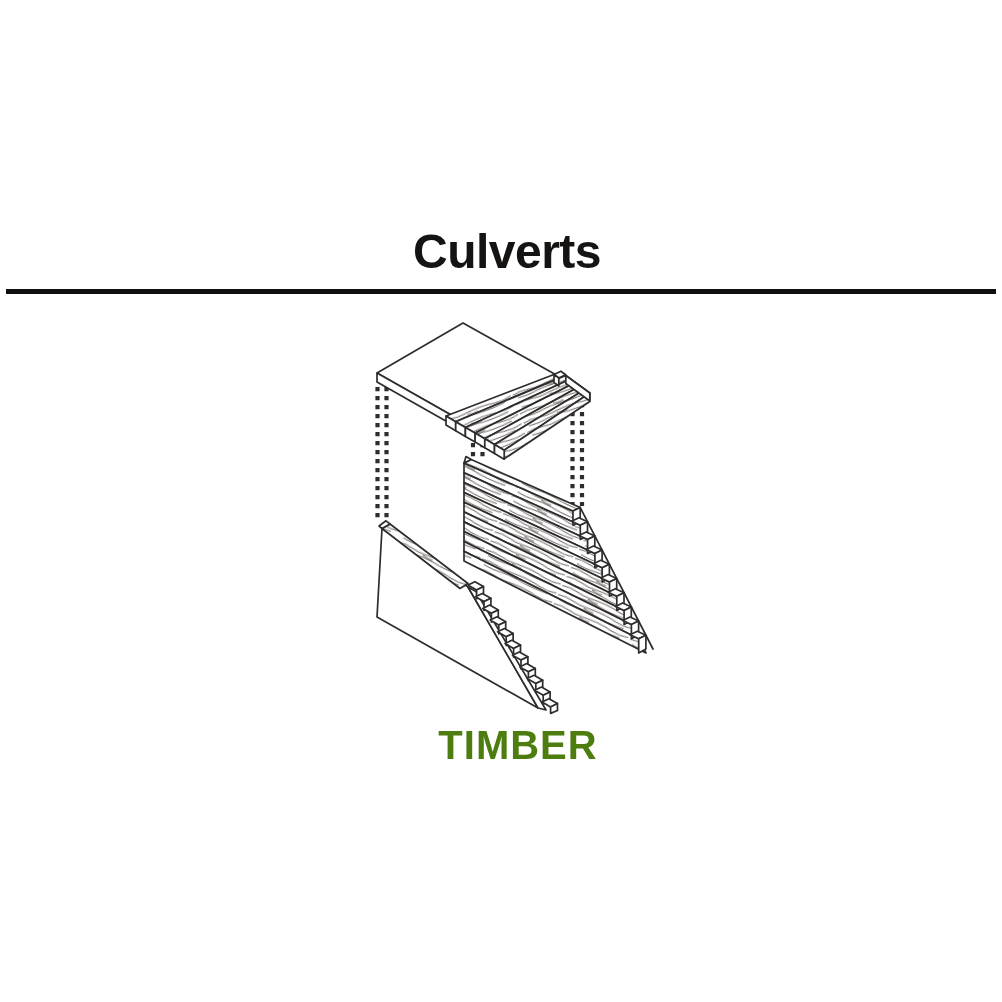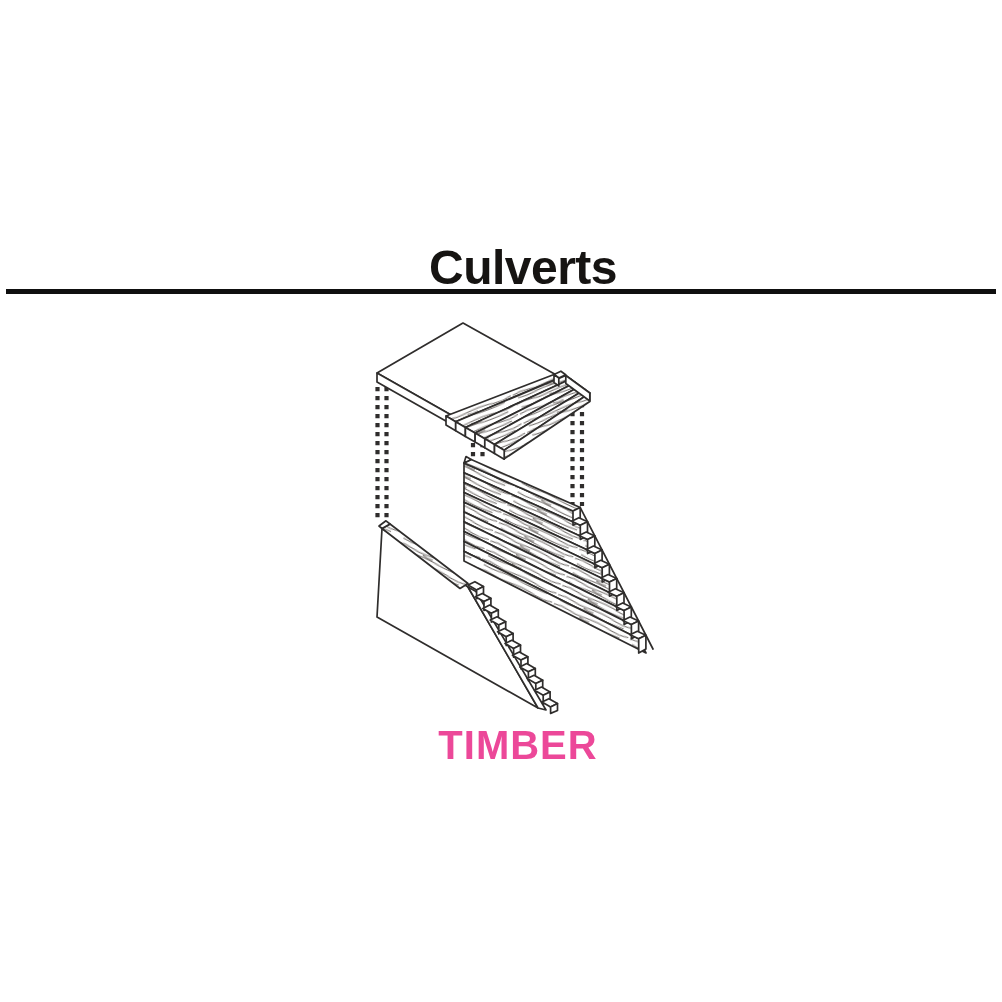--- a/index.html
+++ b/index.html
@@ -4,29 +4,29 @@
 <style>
   html,body{margin:0;padding:0;}
   body{
     width:1002px;height:1002px;position:relative;overflow:hidden;
     background:#ffffff;
     font-family:"Liberation Sans", sans-serif;
   }
   .page-title{
     position:absolute;top:224px;left:507px;transform:translateX(-50%);
     font-size:48px;font-weight:700;letter-spacing:-0.5px;color:#161412;
-    white-space:nowrap;margin:16px;
+    white-space:nowrap;margin:0;
   }
   .title-rule{
     position:absolute;top:289px;left:6px;right:6px;height:5px;background:#0f0f0f;
   }
   .figure-svg{position:absolute;left:0;top:0;}
   .figure-label{
     position:absolute;top:723px;left:518px;transform:translateX(-50%);
-    font-size:40px;font-weight:700;letter-spacing:1px;color:#ec4899;
+    font-size:40px;font-weight:700;letter-spacing:1px;color:#4d7c0f;
     white-space:nowrap;
   }
   .face{fill:#ffffff;}
   .grainA{fill:url(#grainA);}
   .grainB{fill:url(#grainB);}
 </style>
 </head>
 <body>
 
 <h1 class="page-title">Culverts</h1>

